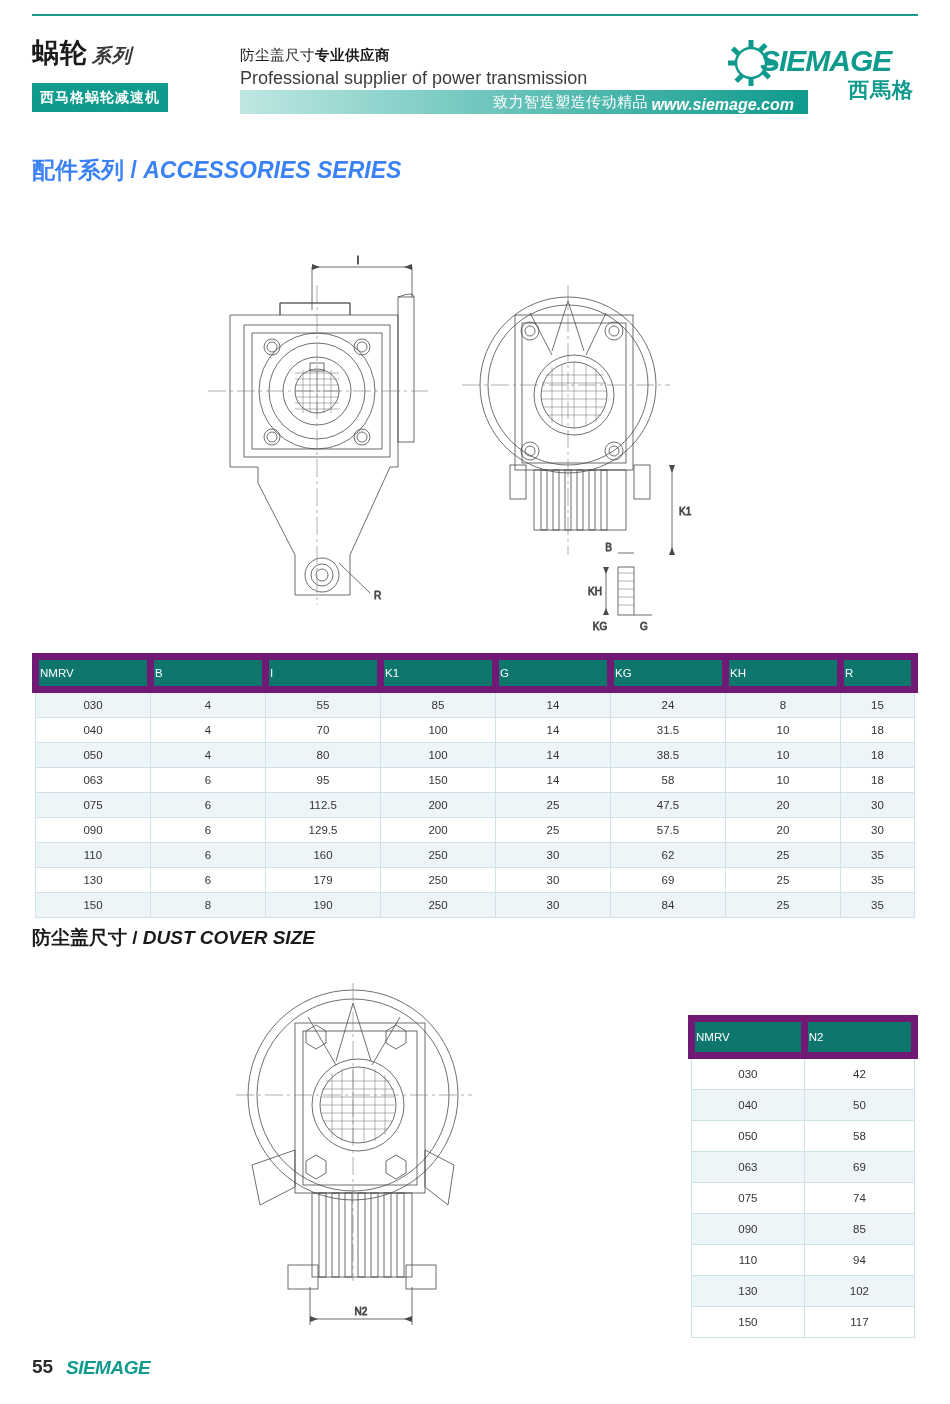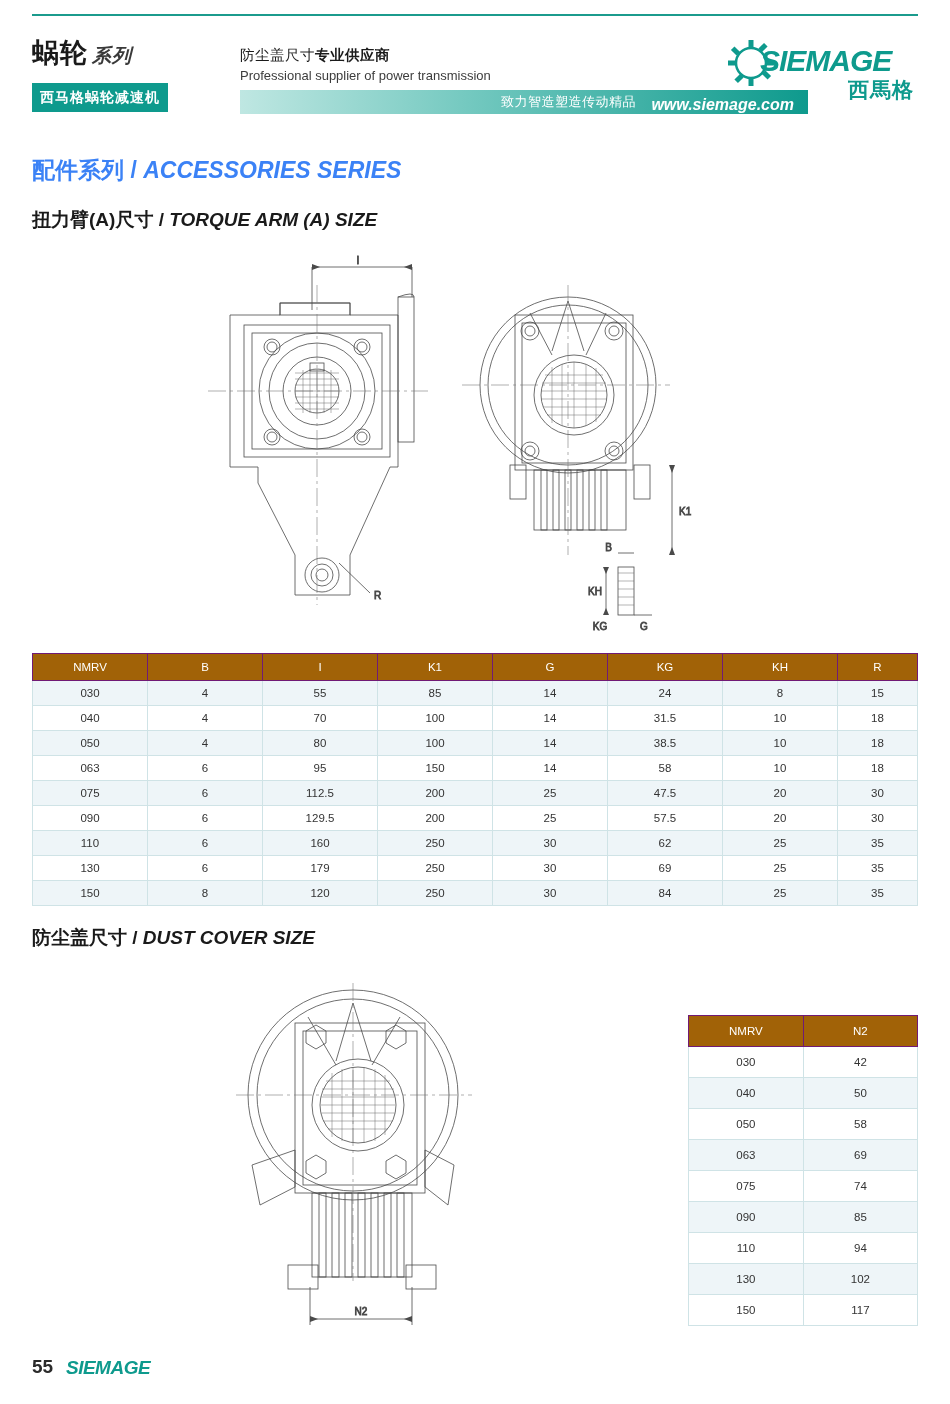--- a/index.html
+++ b/index.html
@@ -73,38 +73,38 @@
     top: 14px;
     width: 470px;
   }
   .hdr-mid-cn {
     font-size: 14.5px;
     color: #1b1b1b;
     letter-spacing: .5px;
   }
   .hdr-mid-cn b { font-weight: bold; }
   .hdr-mid-en {
-    font-size: 13px;
+    font-size: 18px;
     color: #3c3c3c;
     margin-top: 3px;
   }
   .hdr-bar {
     position: absolute;
     left: 208px;
     top: 58px;
     width: 568px;
     height: 24px;
     background: linear-gradient(90deg, #bfe7e2 0%, #74c9c0 40%, #0e9a8d 100%);
   }
   .hdr-bar-cn {
     position: absolute;
-    right: 172px;
+    right: 160px;
     top: 3px;
     color: #ffffff;
-    font-size: 13px;
+    font-size: 15px;
     letter-spacing: .5px;
   }
   .hdr-bar-url {
     position: absolute;
     right: 14px;
     top: 6px;
     color: #ffffff;
     font-size: 16px;
     font-weight: bold;
     font-style: italic;
@@ -159,27 +159,27 @@
     color: #1a1a1a;
   }
   .sub-title .en { font-style: italic; }
   
   table.spec {
     border-collapse: collapse;
     position: absolute;
     font-size: 11.5px;
   }
   table.spec th {
-    background: #a16207;
+    background: #0f766e;
     color: #ffffff;
     font-weight: normal;
     font-size: 11.5px;
     height: 24px;
-    border: 1px solid #701a75;
-    text-align: center;
+    border: 7px solid #701a75;
+    text-align: left;
   }
   table.spec td {
     border: 1px solid #cfe3e6;
     height: 22px;
     text-align: center;
     color: #333333;
     background: #ffffff;
   }
   table.spec tr.alt td {
     background: #eef5f8;
@@ -279,25 +279,20 @@
       <div class="logo-cn">西馬格</div>
     </div>
   </div>
 
   <div class="section-title" style="top:155px;">
     <span>配件系列</span>
     <span>/</span>
     <span class="en">ACCESSORIES SERIES</span>
   </div>
 
-  <div class="sub-title" style="top:207px;">
-    <span>扭力臂(A)尺寸</span>
-    <span>/</span>
-    <span class="en">TORQUE ARM (A) SIZE</span>
-  </div>
 
   <svg class="drawing" style="left:200px; top:255px;" width="520" height="380" viewBox="0 0 520 380">
     <g stroke="#4a4a4a" fill="none" stroke-width="0.8">
 
       <line x1="112" y1="12" x2="212" y2="12"></line>
       <path d="M112 9 l8 3 l-8 3 z" fill="#4a4a4a" stroke="none"></path>
       <path d="M212 9 l-8 3 l8 3 z" fill="#4a4a4a" stroke="none"></path>
       <line x1="112" y1="12" x2="112" y2="55" stroke-dasharray="none"></line>
       <line x1="212" y1="12" x2="212" y2="42"></line>
       <text class="dim-label" x="158" y="9" text-anchor="middle">I</text>
@@ -526,21 +521,21 @@
         <td>179</td>
         <td>250</td>
         <td>30</td>
         <td>69</td>
         <td>25</td>
         <td>35</td>
       </tr>
       <tr class="alt">
         <td>150</td>
         <td>8</td>
-        <td>120</td>
+        <td>190</td>
         <td>250</td>
         <td>30</td>
         <td>84</td>
         <td>25</td>
         <td>35</td>
       </tr>
     </tbody>
   </table>
 
   <div class="sub-title" style="top:925px;">

